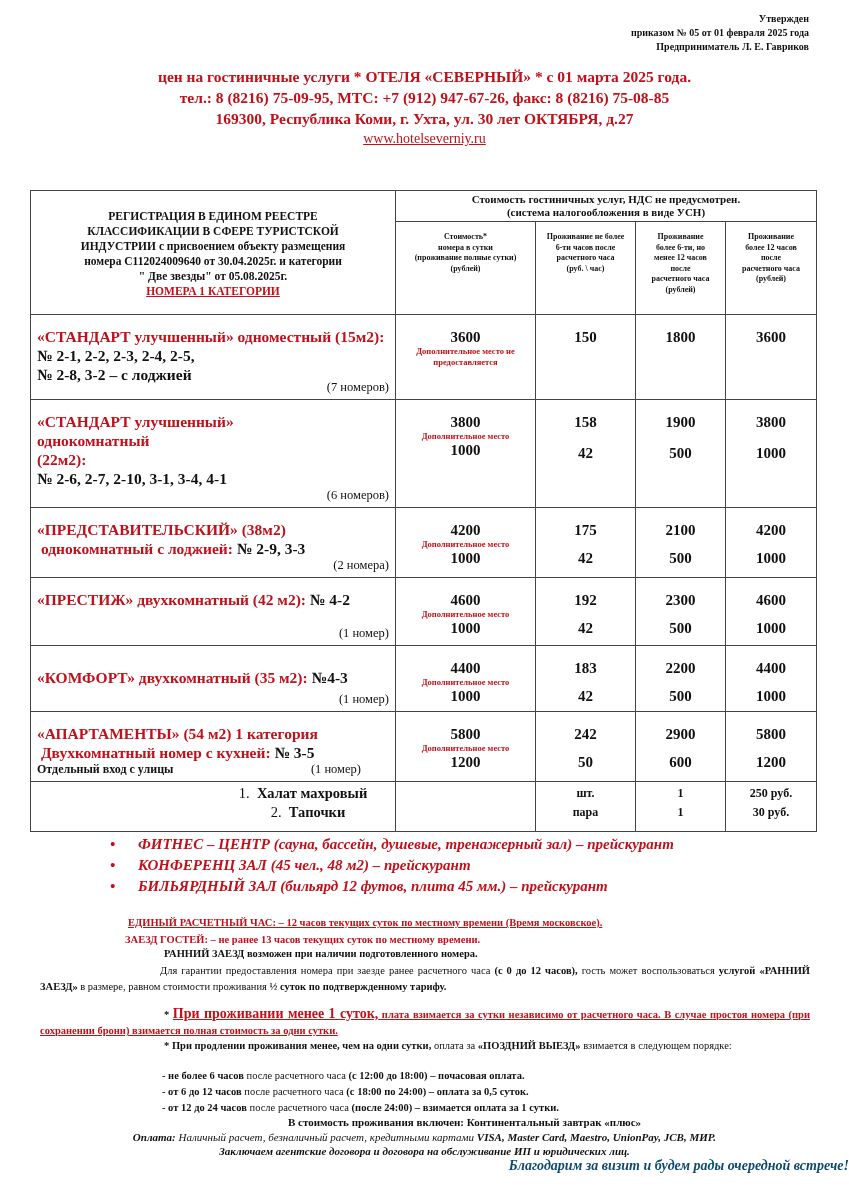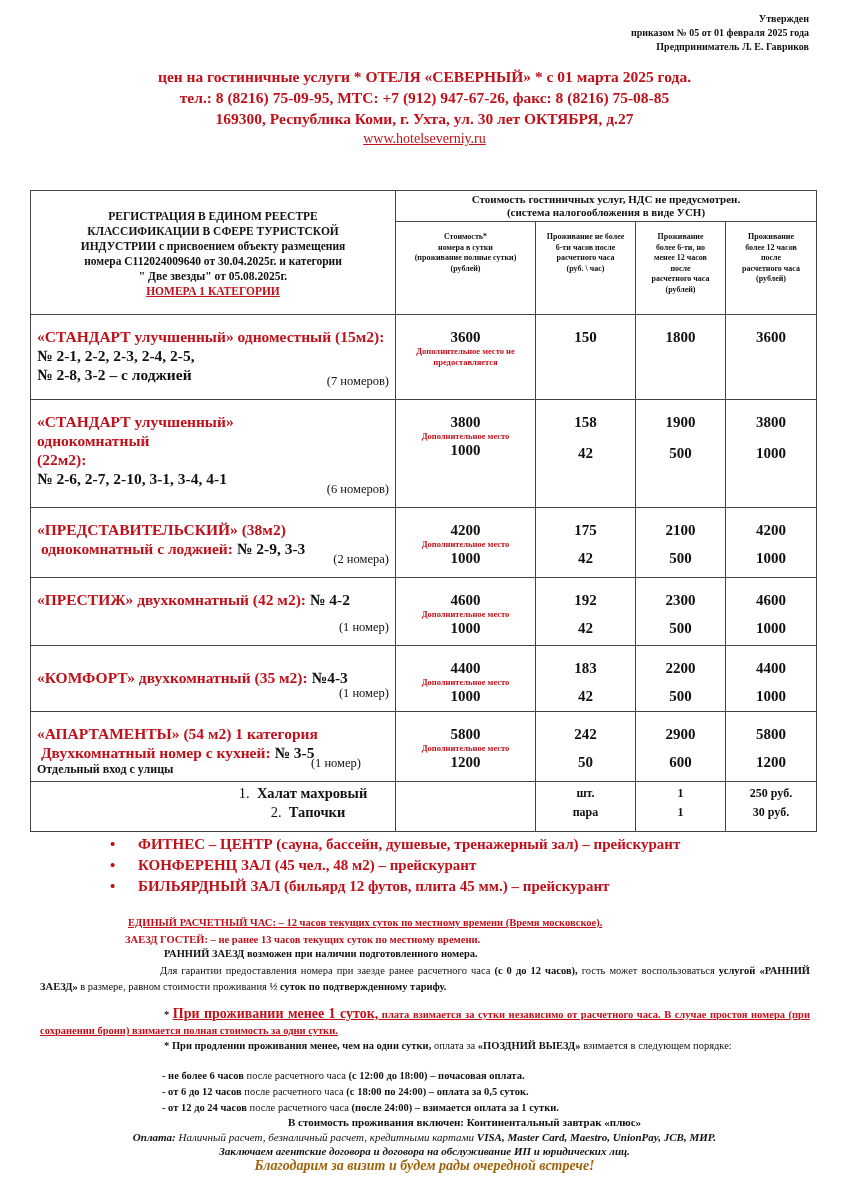--- a/index.html
+++ b/index.html
@@ -14,51 +14,51 @@
   .title-block .url { font-size:14px; font-weight:normal; text-decoration:underline; line-height:20px; }
 
   table.price { position:absolute; left:30px; top:190px; width:786px;
                 border-collapse:collapse; table-layout:fixed; }
   table.price td { border:1px solid #444; vertical-align:top; padding:0; }
   .hdr-left { text-align:center; font-weight:bold; font-size:11.5px; line-height:15px; padding-top:18px !important; }
   .hdr-left .cat { color:#c0101a; text-decoration:underline; }
   .hdr-top { text-align:center; font-weight:bold; font-size:11px; line-height:13px; height:28px; padding-top:2px !important; }
   .hdr-col { text-align:center; font-weight:bold; font-size:8px; line-height:10.5px; padding-top:10px !important; height:82px; }
   .room { padding:12px 4px 4px 6px !important; position:relative; font-weight:bold; font-size:15.5px; line-height:19px; }
-  .room .count { position:absolute; right:6px; bottom:8px; font-weight:normal; font-size:12.5px; }
+  .room .count { position:absolute; right:6px; bottom:2px; font-weight:normal; font-size:12.5px; }
   .num { text-align:center; font-weight:bold; font-size:15px; line-height:17px; padding-top:14px !important; }
   .extra-label { color:#c0101a; font-size:8.5px; line-height:11px; display:block; }
   .gap { display:block; height:20px; }
   .addons-left { text-align:center; font-weight:bold; font-size:14.5px; line-height:19px; padding-top:2px !important; }
   .addons-left .n { font-weight:normal; }
   .addons { text-align:center; font-weight:bold; font-size:12px; line-height:19px; padding-top:2px !important; }
 
   ul.services { position:absolute; left:110px; top:834px; margin:0; padding:0; list-style:none;
-                color:#c0101a; font-weight:bold; font-size:15px; line-height:21px; }
+                color:#c0101a; font-weight:bold; font-size:15px; line-height:21px;font-style:italic; }
   ul.services li { position:relative; padding-left:28px; }
   ul.services li::before { content:"•"; position:absolute; left:0; color:#c0101a; }
   .lower { position:absolute; left:40px; width:770px; font-family:"Liberation Serif",serif; }
   .checkout { top:917px; left:128px; font-size:10.5px; font-weight:bold; color:#c0101a; text-decoration:underline; }
   .checkin { top:934px; left:125px; font-size:10.5px; font-weight:bold; color:#c0101a; }
   .early { top:948px; left:164px; font-size:10.5px; font-weight:bold; }
   .para { font-size:10.5px; line-height:16px; text-align:justify; }
   .p1 { top:963px; }
   .p2 { top:1006px; color:#c0101a; font-weight:bold; }
   .p3 { top:1038px; }
   .ind { text-indent:120px; }
   .small-ind { text-indent:124px; }
   .p2 .lead { font-size:14px; text-decoration:underline; }
   .p2 .u { text-decoration:underline; }
   .rules { top:1068px; left:162px; font-size:10.5px; line-height:16px; }
   .b { font-weight:bold; }
   .center-line { position:absolute; left:0; width:849px; text-align:center; font-size:11px; line-height:16px; }
   .breakfast { top:1114px; left:40px; font-weight:bold; }
   .payment { top:1129px; font-style:italic; }
   .agent { top:1143px; font-style:italic; font-weight:bold; }
-  .thanks { top:1157px; font-style:italic; font-weight:bold; color:#a16207; font-size:14px; line-height:18px; }
+  .thanks { top:1157px; font-style:italic; font-weight:bold; color:#0c4a6e; font-size:14px; line-height:18px;text-align:right; }
 </style>
 </head>
 <body>
 
 <div class="approval">
   <div>Утвержден</div>
   <div>приказом № 05 от 01 февраля 2025 года</div>
   <div>Предприниматель Л. Е. Гавриков</div>
 </div>
 

